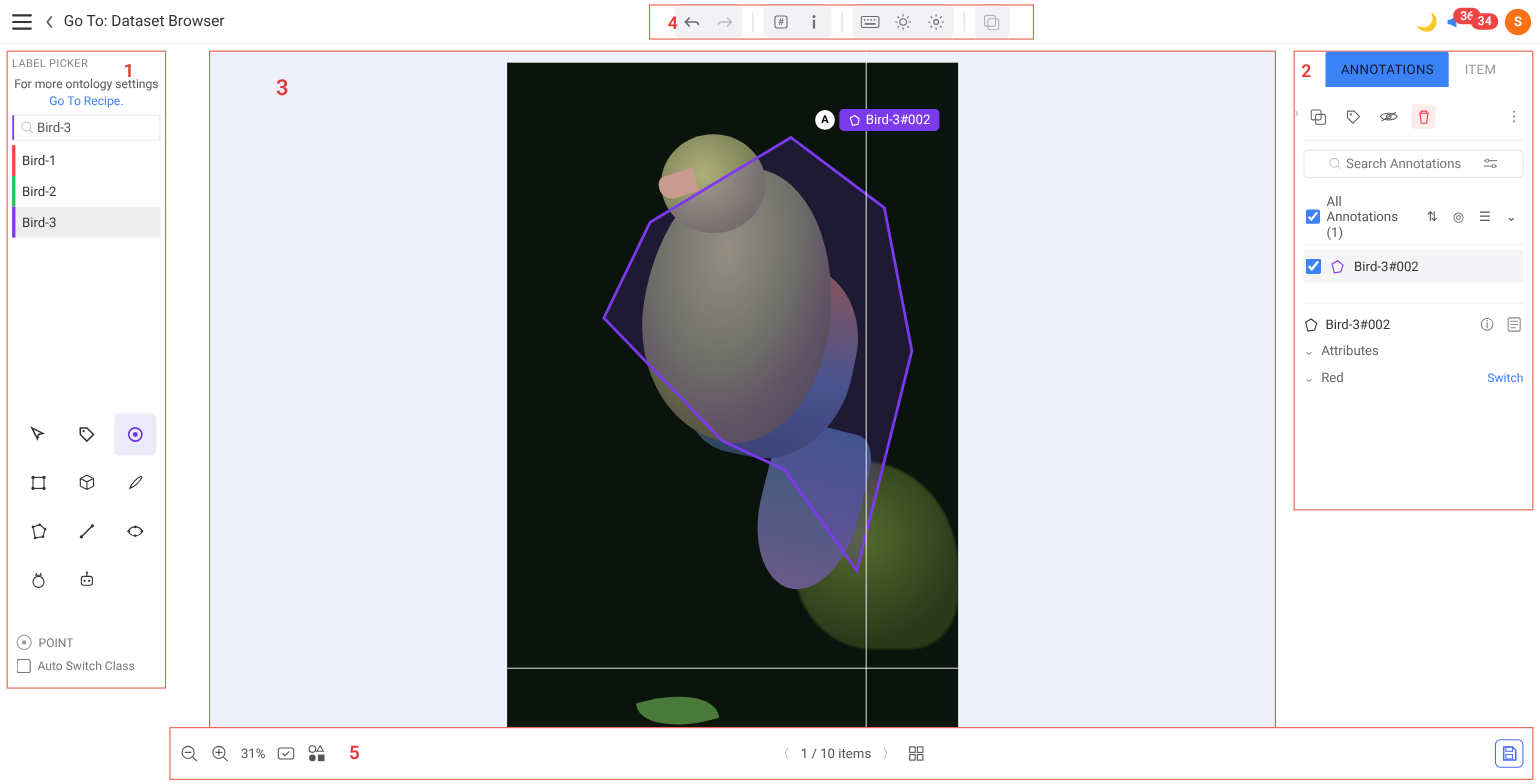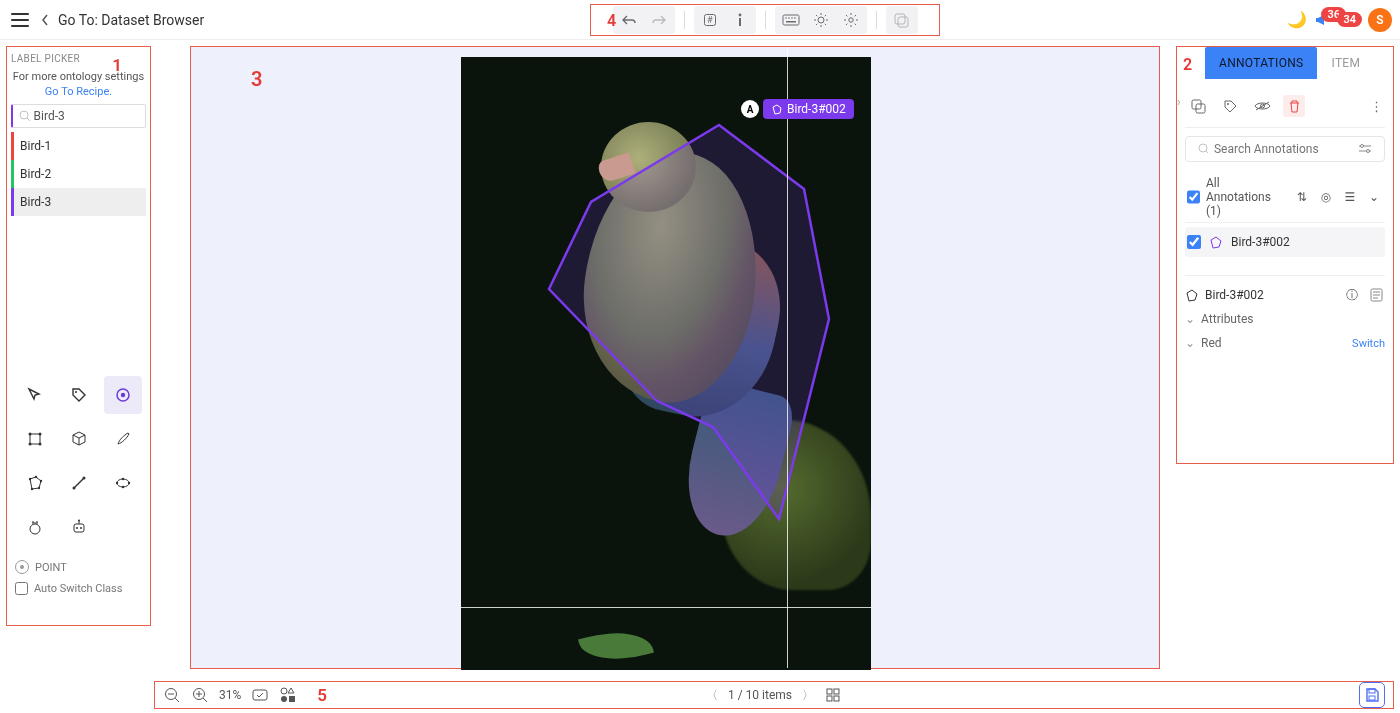--- a/index.html
+++ b/index.html
@@ -36,21 +36,21 @@
 .search-box input { border: none; outline: none; font-size: 12px; width: 100%; color: #555; }
 .label-list .label-item { display: flex; align-items: center; padding: 7px 6px; font-size: 12px; border-left: 3px solid transparent; cursor: pointer; }
 .label-list .label-item.selected { background: #eee; border-left-color: #7c3aed; }
 .label-list .c-red { border-left-color: #ef4444; }
 .label-list .c-green { border-left-color: #22c55e; }
 .label-list .c-purple { border-left-color: #7c3aed; }
 
 .tool-grid { margin-top: 160px; display: grid; grid-template-columns: repeat(3, 38px); grid-auto-rows: 38px; gap: 6px; justify-content: center; }
 .tool-btn { display: flex; align-items: center; justify-content: center; border-radius: 4px; color: #333; cursor: pointer; }
 .tool-btn.active { background: #eceaf9; color: #6b3bd8; }
-.tool-lower { margin-top: 14px; padding: 0 4px; }
+.tool-lower { margin-top: 31px; padding: 0 4px; }
 .tool-mode { font-size: 11px; color: #777; display: flex; align-items: center; gap: 6px; margin-bottom: 8px; }
 .tool-mode .dot-target { width: 14px; height: 14px; border: 1px solid #999; border-radius: 50%; display: inline-flex; align-items: center; justify-content: center; }
 .auto-switch { font-size: 11px; color: #777; display: flex; align-items: center; gap: 6px; }
 .auto-switch input { margin: 0; }
 
 
 .canvas-wrap { position: absolute; left: 190px; top: 46px; width: 970px; height: 623px; border: 1px solid #e75c4a; background: #eef0fb; }
 .canvas-wrap .num { position: absolute; left: 60px; top: 20px; color: #e53935; font-weight: 600; font-size: 20px; }
 .image-area { position: absolute; left: 270px; top: 10px; width: 410px; height: 613px; background: #0a140c; overflow: hidden; }
 
@@ -74,38 +74,38 @@
 .panel-right .num { position: absolute; left: 6px; top: 8px; color: #e53935; font-weight: 600; font-size: 16px; }
 .tabs { display: flex; margin-left: 28px; }
 .tab { padding: 9px 14px; font-size: 12px; color: #999; cursor: pointer; letter-spacing: 0.3px; }
 .tab.active { background: #3b82f6; color: #0f172a; border-radius: 2px 2px 0 0; }
 .rp-body { padding: 8px; }
 .rp-iconrow { display: flex; align-items: center; gap: 10px; padding: 8px 2px 10px; border-bottom: 1px solid #eee; margin-bottom: 8px; position: relative; }
 .rp-iconrow .chevron-collapse { position: absolute; left: -8px; top: 8px; color: #aaa; font-size: 12px; }
 .rp-iconbtn { width: 22px; height: 22px; display: flex; align-items: center; justify-content: center; color: #666; cursor: pointer; border-radius: 3px; }
 .rp-iconbtn.red { color: #ef4444; background: #fdecec; }
 .rp-kebab { margin-left: auto; color: #666; cursor: pointer; }
-.rp-search { display: flex; align-items: center; border: 1px solid #e5e5e5; border-radius: 4px; padding: 5px 12px; margin-bottom: 10px; }
+.rp-search { display: flex; align-items: center; border: 1px solid #e5e5e5; border-radius: 4px; padding: 5px 22px; margin-bottom: 10px; }
 .rp-search input { border: none; outline: none; width: 100%; font-size: 12px; color: #666; }
 .rp-search .filter { color: #888; cursor: pointer; }
 .rp-all { display: flex; align-items: center; gap: 6px; font-size: 12px; color: #555; padding: 4px 2px; border-bottom: 1px solid #f0f0f0; }
 .rp-all .right-icons { margin-left: auto; display: flex; gap: 6px; color: #777; }
 .rp-item { display: flex; align-items: center; gap: 8px; padding: 8px 2px; font-size: 12px; background: #f5f5f7; border-radius: 3px; margin-top: 4px; }
 .rp-item .poly-ico { color: #7c3aed; }
 .rp-sel { margin-top: 18px; padding-top: 10px; border-top: 1px solid #eee; }
 .rp-sel-head { display: flex; align-items: center; gap: 6px; font-size: 12px; color: #333; }
 .rp-sel-head .right { margin-left: auto; display: flex; gap: 6px; color: #888; }
 .rp-section { font-size: 12px; color: #666; display: flex; align-items: center; gap: 6px; padding: 8px 0 2px; }
 .rp-section .chev { color: #999; }
 .rp-section .clear { margin-left: auto; color: #3b82f6; font-size: 11px; cursor: pointer; }
 .rp-radio { display: flex; align-items: center; gap: 8px; font-size: 12px; color: #444; padding: 5px 0 3px 2px; }
 .rp-radio input { accent-color: #3b82f6; margin: 0; }
 
 
-.bottom-bar { position: absolute; left: 154px; right: 6px; bottom: 4px; height: 28px; border: 1px solid #e75c4a; display: flex; align-items: center; padding: 0 8px; background: #fff; }
+.bottom-bar { position: absolute; left: 154px; right: 6px; bottom: 4px; height: 48px; border: 1px solid #e75c4a; display: flex; align-items: center; padding: 0 8px; background: #fff; }
 .bottom-bar .bgroup { display: flex; align-items: center; gap: 10px; }
 .bottom-bar .bnum { margin-left: 20px; color: #e53935; font-weight: 600; font-size: 17px; }
 .paginator { position: absolute; left: 50%; transform: translateX(-50%); display: flex; align-items: center; gap: 10px; color: #555; font-size: 12px; }
 .paginator .pbtn { color: #888; cursor: pointer; }
 .save-btn { margin-left: auto; width: 26px; height: 26px; border: 1.5px solid #4f6ef7; border-radius: 5px; display: flex; align-items: center; justify-content: center; color: #4f6ef7; cursor: pointer; }
 .mini-ico { width: 18px; height: 18px; display: inline-flex; align-items: center; justify-content: center; color: #555; }
 .cb { width: 14px; height: 14px; accent-color: #3b82f6; margin: 0; }
 svg { display: block; }
 </style>
 </head>

